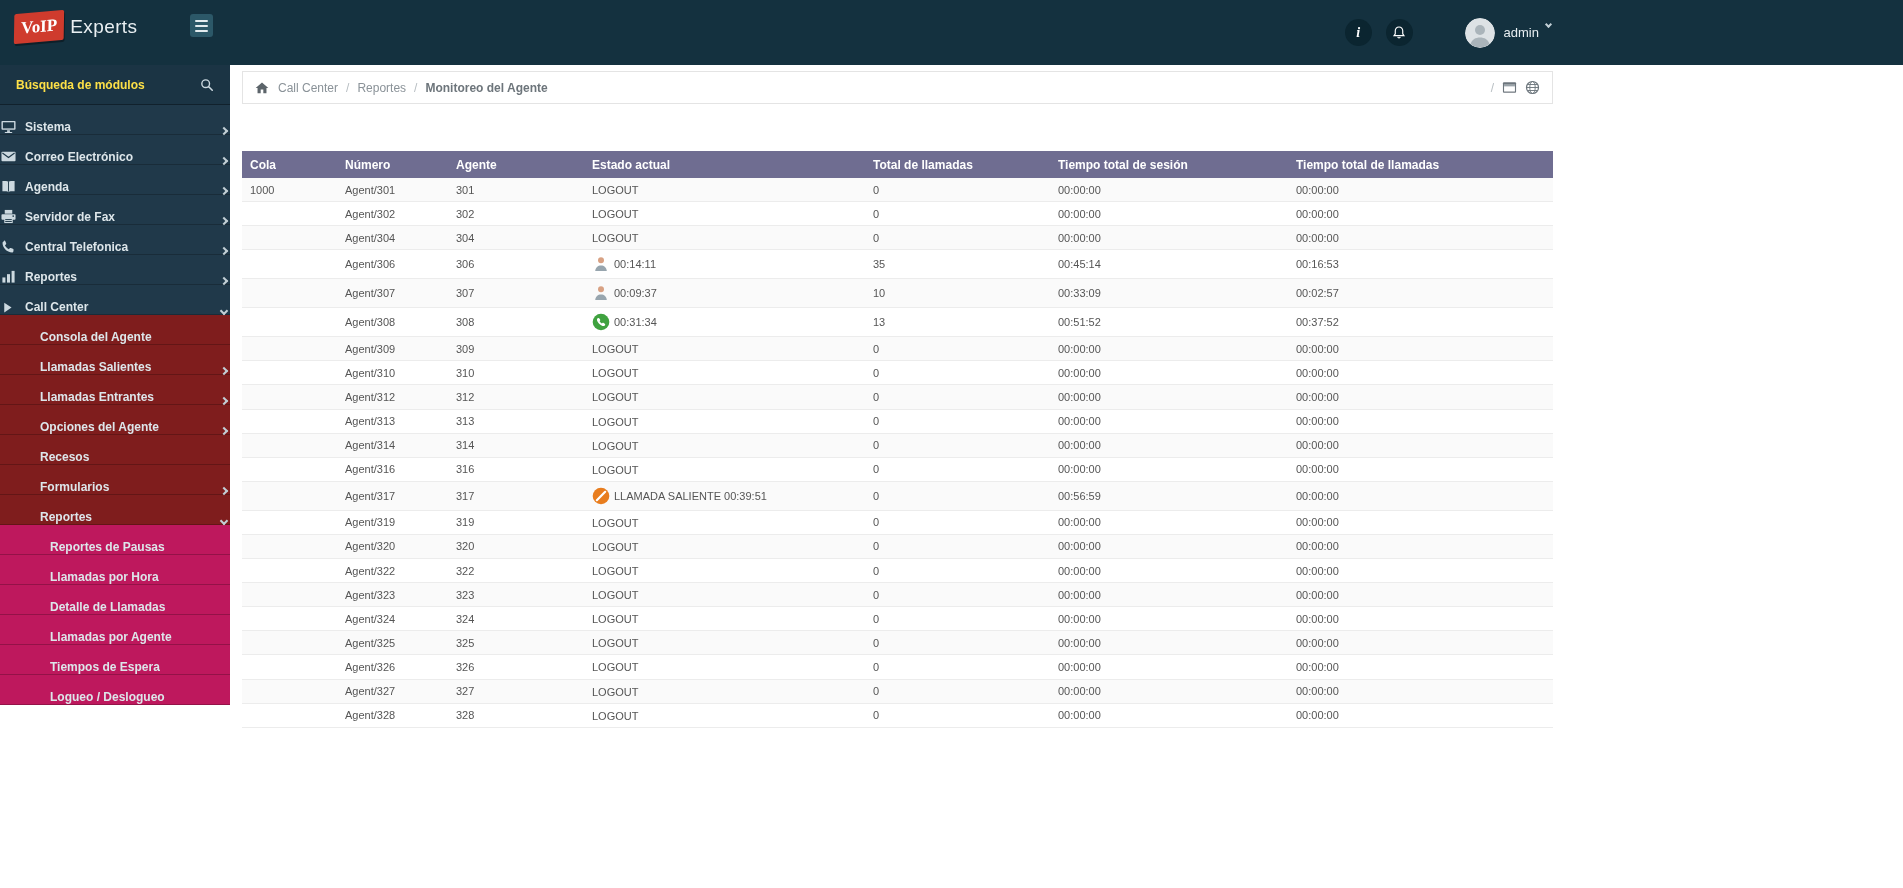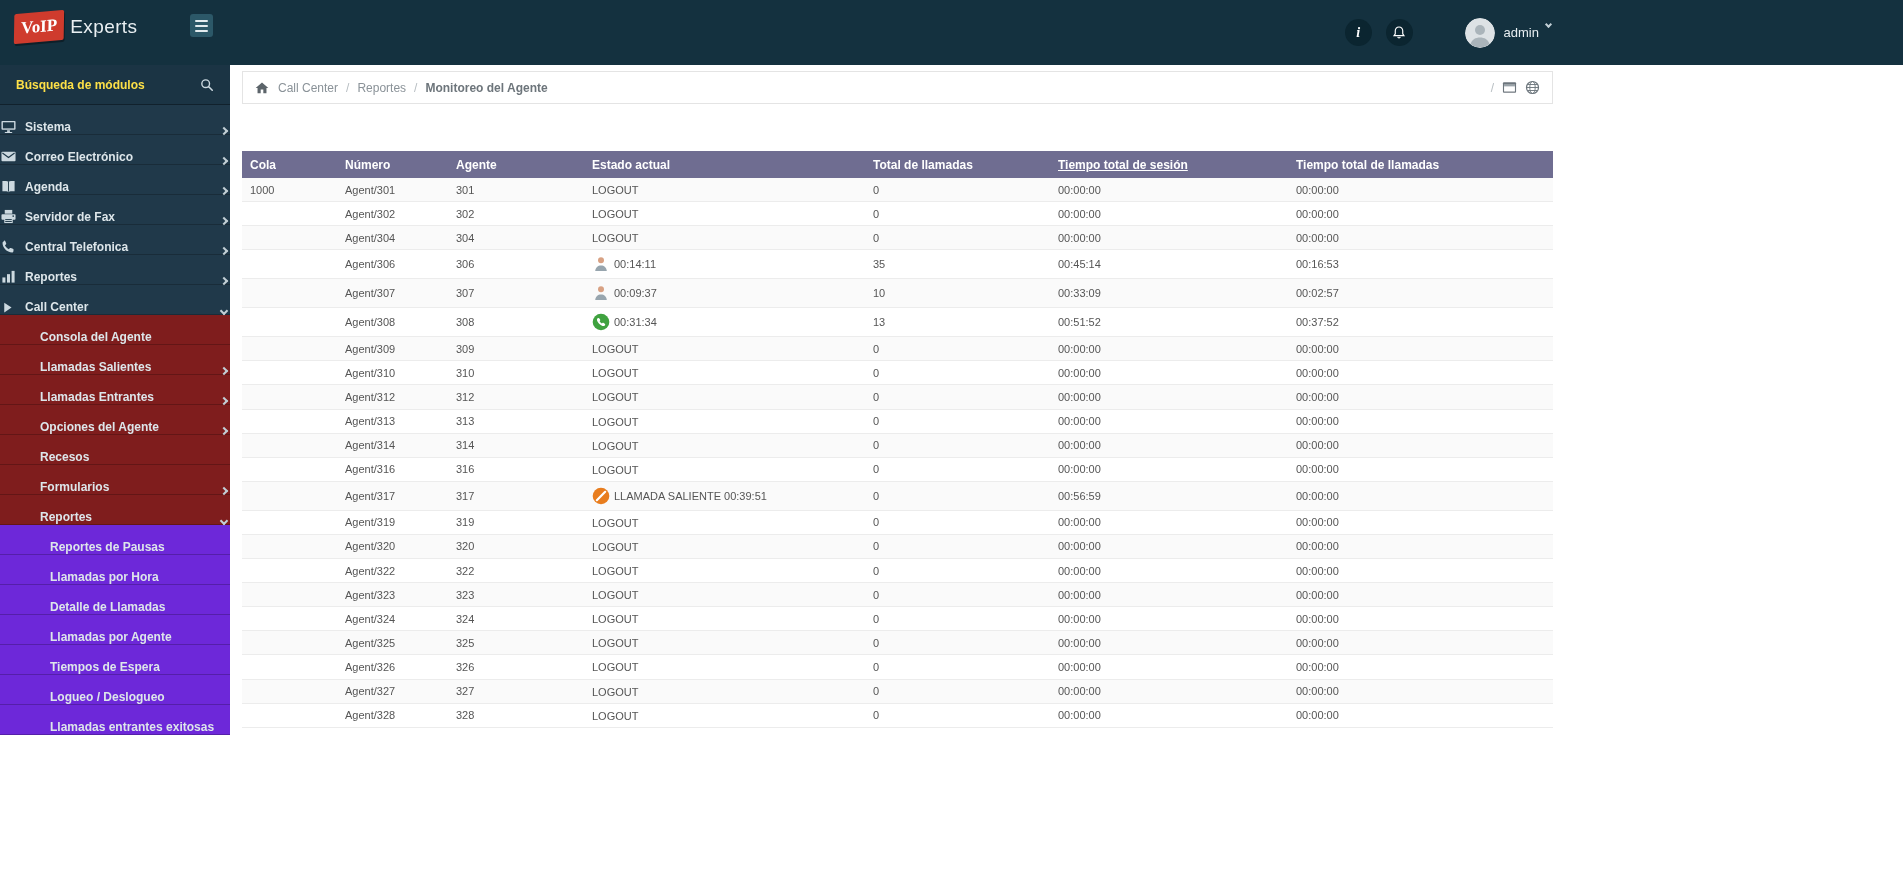--- a/index.html
+++ b/index.html
@@ -37,21 +37,21 @@
   
   .sidebar { position:absolute; top:65px; left:0; width:230px; background:#1e3848; }
   .sidebar-search { height:40px; display:flex; align-items:center; justify-content:space-between;
                     padding:0 16px; background:#1b3444; border-bottom:1px solid rgba(0,0,0,.35);
                     cursor:pointer; }
   .search-label { font-size:12px; font-weight:bold; color:#fde047; }
   .nav-item { height:30px; display:flex; align-items:flex-end; padding:0 1px;
               background:#20394a; border-bottom:1px solid rgba(0,0,0,.22);
               cursor:pointer; }
   .nav-item.lvl1 { background:#7f1d1d; padding-left:40px; }
-  .nav-item.lvl2 { background:#6d28d9; padding-left:50px; }
+  .nav-item.lvl2 { background:#be185d; padding-left:50px; }
   .nav-icon { width:24px; display:inline-flex; align-items:center; }
   .nav-label { font-size:12px; font-weight:bold; color:#dde6ea; white-space:nowrap; }
   .nav-arrow { margin-left:auto; display:inline-flex; align-items:center; padding-right:2px; }
 
   
   .main { position:absolute; top:65px; left:242px; width:1311px; }
   .breadcrumb-bar { margin-top:6px; height:33px; background:#fff; border:1px solid #e4e4e4;
                     display:flex; align-items:center; padding:0 12px; font-size:12px; }
   .home-icon { display:inline-flex; cursor:pointer; }
   .crumbs { display:flex; align-items:center; gap:8px; margin-left:9px; }
@@ -59,21 +59,21 @@
   .crumb.active { color:#6d757b; font-weight:bold; cursor:default; }
   .crumb-sep { color:#b7bec2; }
   .crumb-actions { margin-left:auto; display:flex; align-items:center; gap:8px; color:#a7aeb3; }
   .bc-icon { display:inline-flex; cursor:pointer; }
 
   .table-clip { margin-top:47px; height:590px; overflow:hidden; }
   table.grid { width:100%; border-collapse:collapse; table-layout:fixed; }
   .grid th { background:#6f6d91; color:#ffffff; font-size:12px; font-weight:bold;
              text-align:left; padding:6px 8px; height:27px; white-space:nowrap; }
   .grid th.c0 { width:95px; }  .grid th.c1 { width:111px; } .grid th.c2 { width:136px; }
-  .grid th.c3 { width:281px; } .grid th.c4 { width:185px; } .grid th.c5 { width:238px;text-decoration:underline; }
+  .grid th.c3 { width:281px; } .grid th.c4 { width:185px; } .grid th.c5 { width:238px; }
   .grid td { font-size:11px; color:#555; padding:5px 8px; border-bottom:1px solid #ececec;
              vertical-align:middle; white-space:nowrap; }
   .grid tbody tr:nth-child(odd) td { background:#fafafa; }
   .grid tbody tr:nth-child(even) td { background:#ffffff; }
   .st-icon { display:inline-block; width:18px; height:18px; vertical-align:middle; margin-right:4px; }
   .st-text { vertical-align:middle; }
 </style>
 </head>
 <body>
 
@@ -268,23 +268,20 @@
         </div>
         <div class="nav-item lvl2">
           <span class="nav-label">Llamadas por Agente</span>
         </div>
         <div class="nav-item lvl2">
           <span class="nav-label">Tiempos de Espera</span>
         </div>
         <div class="nav-item lvl2">
           <span class="nav-label">Logueo / Deslogueo</span>
         </div>
-        <div class="nav-item lvl2">
-          <span class="nav-label">Llamadas entrantes exitosas</span>
-        </div>
       </nav>
   </aside>
 
   <main class="main">
     <div class="breadcrumb-bar">
       <span class="home-icon">
         <svg viewBox="0 0 16 16" width="14" height="14">
             <path fill="#5c646a" d="M8 1.8L.8 8h2.1v6h3.6V9.8h3V14h3.6V8h2.1z"></path>
           </svg>
       </span>

